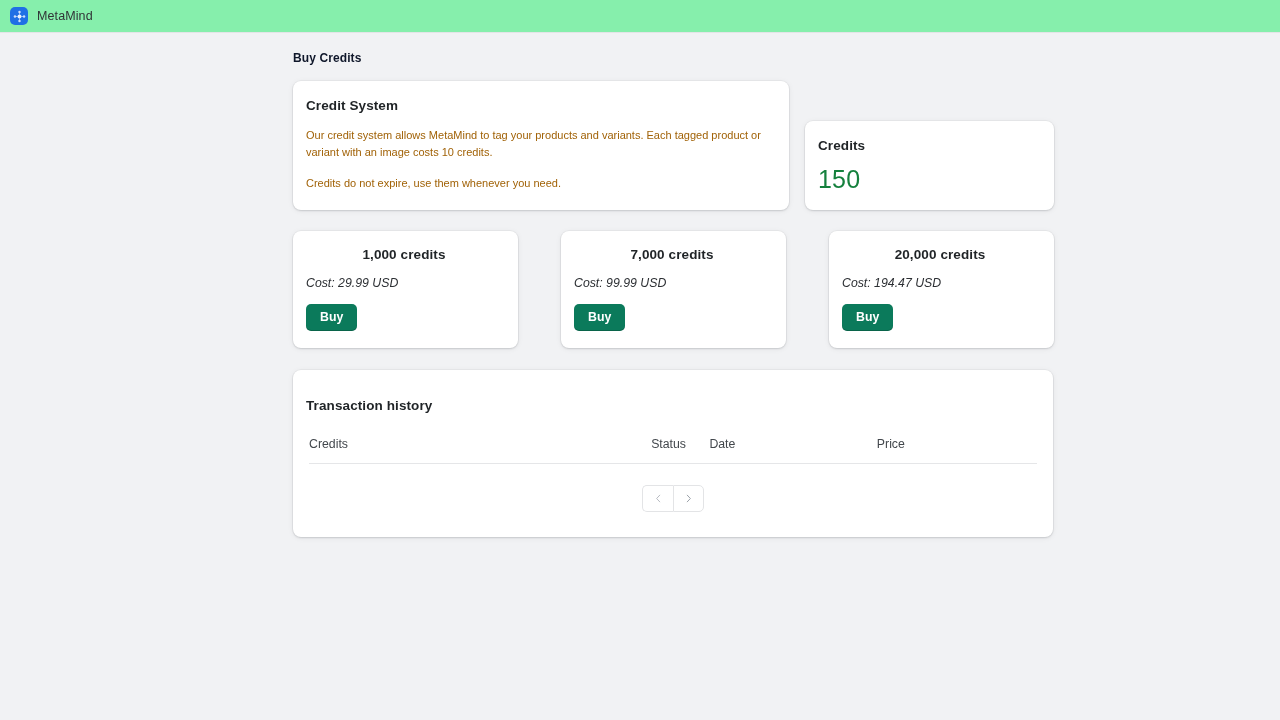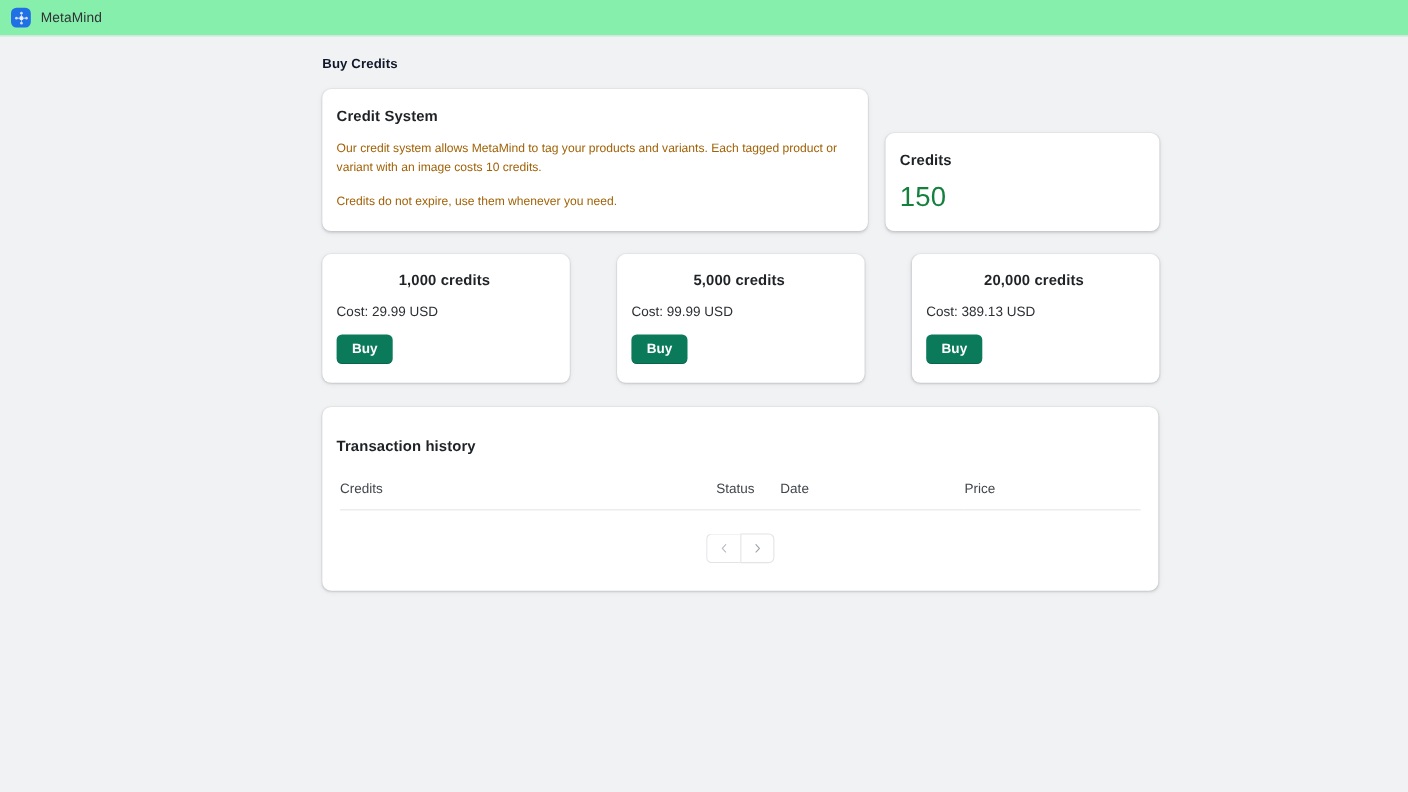--- a/index.html
+++ b/index.html
@@ -115,20 +115,21 @@
     font-weight: bold;
     color: #1f2326;
     margin: 0;
     letter-spacing: .1px;
     text-align: center;
   }
   .pkg-cost {
     font-size: 12.3px;
     color: #2c2f33;
     margin: 14px 0 0 0;
+    font-style: italic;
   }
   .buy-button {
     margin-top: 14px;
     display: inline-block;
     background: #0b7a5b;
     color: #ffffff;
     font-size: 12.3px;
     font-weight: bold;
     font-family: "Liberation Sans", sans-serif;
     border: none;
@@ -236,28 +237,28 @@
 
   <div class="row-packages">
 
     <section class="card card-package">
       <h3 class="pkg-title">1,000 credits</h3>
       <p class="pkg-cost">Cost: 29.99 USD</p>
       <button class="buy-button">Buy</button>
     </section>
 
     <section class="card card-package">
-      <h3 class="pkg-title">5,000 credits</h3>
+      <h3 class="pkg-title">7,000 credits</h3>
       <p class="pkg-cost">Cost: 99.99 USD</p>
       <button class="buy-button">Buy</button>
     </section>
 
     <section class="card card-package">
       <h3 class="pkg-title">20,000 credits</h3>
-      <p class="pkg-cost">Cost: 389.13 USD</p>
+      <p class="pkg-cost">Cost: 194.47 USD</p>
       <button class="buy-button">Buy</button>
     </section>
 
   </div>
 
   <section class="card card-history">
     <h2 class="history-title">Transaction history</h2>
 
     <table class="history-table">
       <thead>

